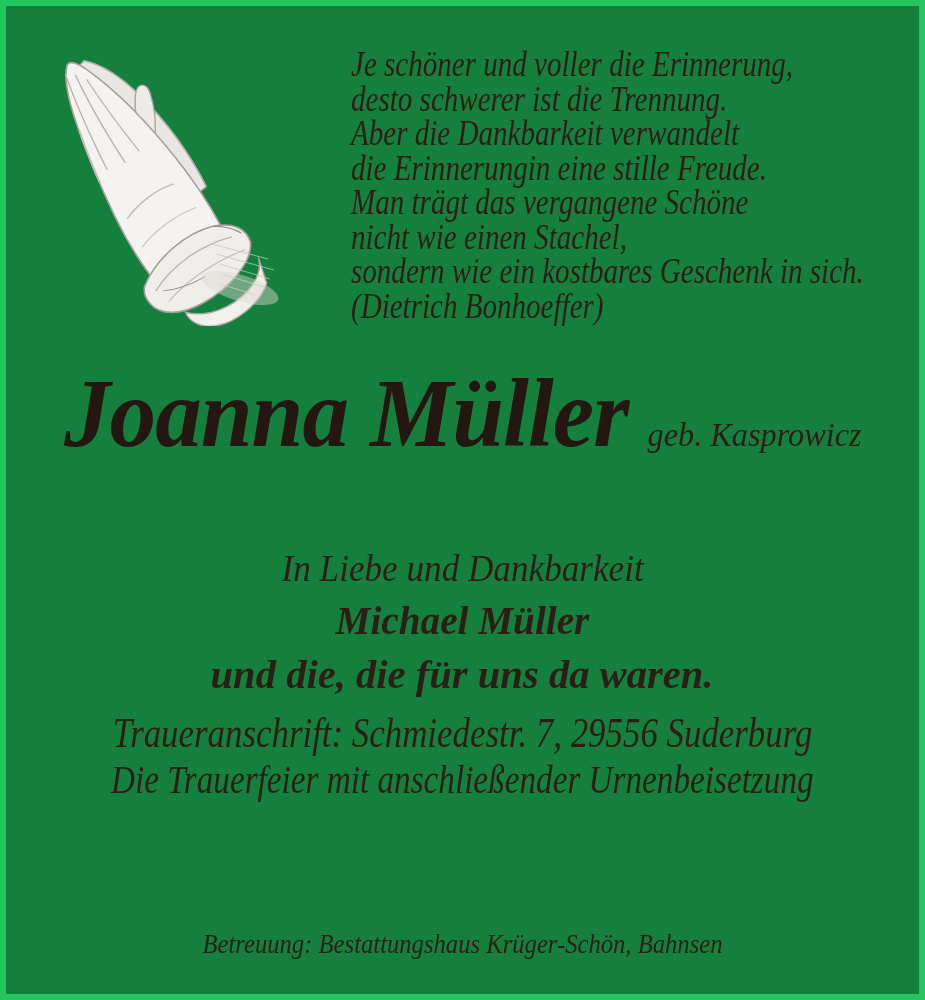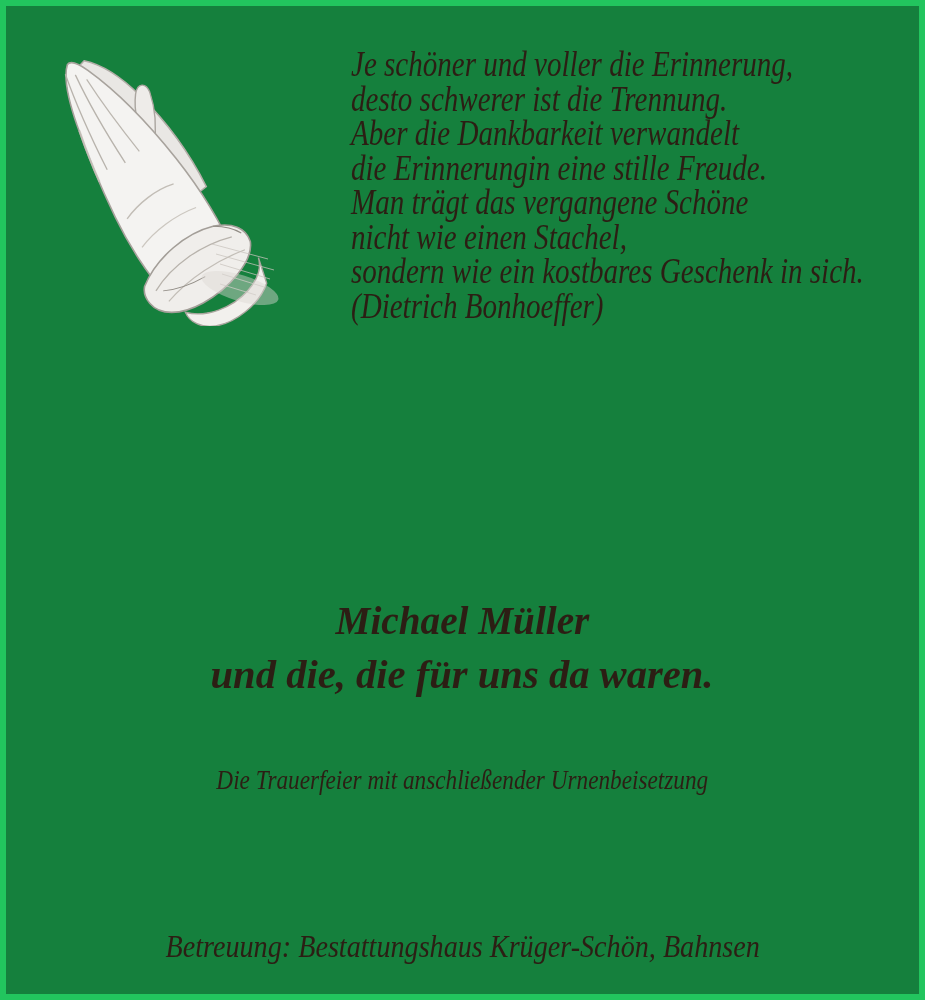--- a/index.html
+++ b/index.html
@@ -36,25 +36,25 @@
   .mourners-intro { top:541px; font-size:37px; }
   .mourners-intro .cond { transform:scaleX(.95); }
   .chief-mourner { top:591px; font-size:40px; font-weight:bold; }
   .chief-mourner .cond { transform:scaleX(.98); }
   .mourners-additional { top:644px; font-size:41px; font-weight:bold; }
   .mourners-additional .cond { transform:scaleX(.99); }
 
   
   .address { top:703px; font-size:42px; }
   .address .cond { transform:scaleX(.83); }
-  .service { top:753px; font-size:28px; line-height:42px; }
+  .service { top:753px; font-size:40px; line-height:42px; }
   .service .cond { transform:scaleX(.83); }
   .condolence { top:884px; font-size:42px; }
   .condolence .cond { transform:scaleX(.83); }
-  .care { top:922px; font-size:32px; }
+  .care { top:922px; font-size:28px; }
   .care .cond { transform:scaleX(.88); }
 
   .hands { left:38px; top:42px; width:240px; height:278px; }
 </style>
 </head>
 <body>
 
 <div class="page">
 
   <svg class="abs hands" viewBox="0 0 240 278" aria-hidden="true">
@@ -98,29 +98,41 @@
     <div class="qline"><span>Je schöner und voller die Erinnerung,</span></div>
     <div class="qline"><span>desto schwerer ist die Trennung.</span></div>
     <div class="qline"><span>Aber die Dankbarkeit verwandelt</span></div>
     <div class="qline"><span>die Erinnerungin eine stille Freude.</span></div>
     <div class="qline"><span>Man trägt das vergangene Schöne</span></div>
     <div class="qline"><span>nicht wie einen Stachel,</span></div>
     <div class="qline"><span>sondern wie ein kostbares Geschenk in sich.</span></div>
     <div class="qline"><span>(Dietrich Bonhoeffer)</span></div>
   </div>
 
+  <div class="abs center-line name-row">
+    <span class="row-scale">
+      <span class="deceased-name">Joanna Müller</span>
+      <span class="maiden-name">geb. Kasprowicz</span>
+    </span>
+  </div>
 
 
+  <div class="abs center-line mourners-intro">
+    <span class="cond">In Liebe und Dankbarkeit</span>
+  </div>
   <div class="abs center-line mourners-additional">
     <span class="cond">und die, die für uns da waren.</span>
   </div>
   <div class="abs center-line chief-mourner">
     <span class="cond">Michael Müller</span>
   </div>
 
+  <div class="abs center-line address">
+    <span class="cond">Traueranschrift: Schmiedestr. 7, 29556 Suderburg</span>
+  </div>
 
   <div class="abs center-line service">
     <div><span class="cond">Die Trauerfeier mit anschließender Urnenbeisetzung</span></div>
   </div>
 
 
   <div class="abs center-line care">
     <span class="cond">Betreuung: Bestattungshaus Krüger-Schön, Bahnsen</span>
   </div>
 

